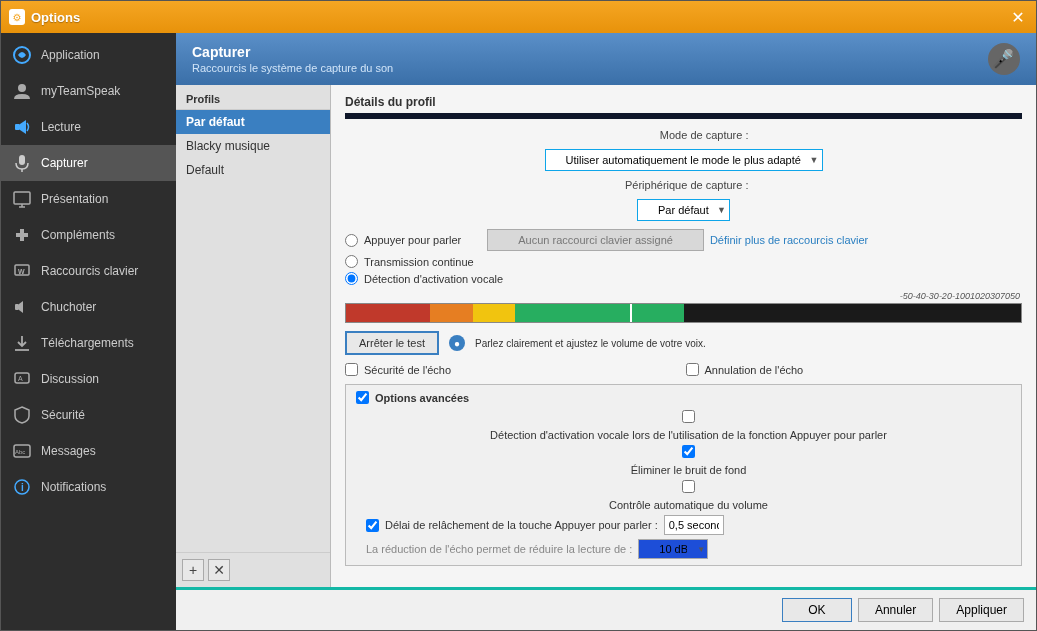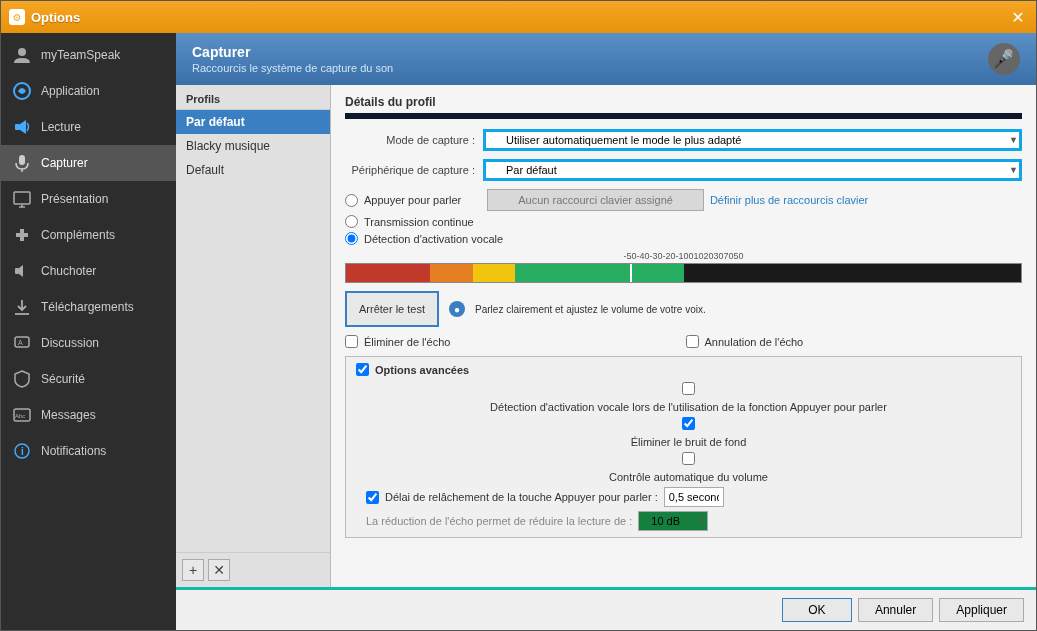--- a/index.html
+++ b/index.html
@@ -201,36 +201,37 @@
       color: #333;
       margin-bottom: 10px;
       padding-bottom: 4px;
       border-bottom: 6px solid #0f172a;
     }
     .form-row {
       display: flex;
       align-items: center;
       margin-bottom: 8px;
       gap: 8px;
+      flex-direction: column;
     }
     .form-label {
       width: 130px;
       font-size: 11px;
       color: #444;
       flex-shrink: 0;
       text-align: right;
     }
     .form-select-wrapper {
       flex: 1;
       position: relative;
     }
     .form-select-wrapper select {
       width: 100%;
       height: 22px;
-      border: 3px solid #0ea5e9;
+      border: 1px solid #0ea5e9;
       background: #fff;
       font-size: 11px;
       padding: 2px 20px;
       appearance: none;
       cursor: pointer;
     }
     .form-select-wrapper::after {
       content: '▼';
       position: absolute;
       right: 4px;
@@ -274,23 +275,24 @@
       height: 22px;
     }
     .shortcut-link {
       font-size: 11px;
       color: #2a7fc1;
       cursor: pointer;
       text-decoration: none;
     }
     .level-scale {
       display: flex;
-      justify-content: center;
+      justify-content: flex-end;
       margin-bottom: 2px;
       padding: 0 2px;
+      font-style: italic;
     }
     .level-scale span {
       font-size: 9px;
       color: #555;
     }
     .meter-outer {
       border: 1px solid #888;
       background: #1a1a1a;
       height: 20px;
       position: relative;
@@ -319,21 +321,21 @@
       gap: 10px;
       margin: 8px 0;
     }
     .test-btn {
       background: #e8e8e8;
       border: 2px solid #3a7fc1;
       padding: 3px 12px;
       font-size: 11px;
       color: #333;
       cursor: pointer;
-      height: 36px;
+      height: 24px;
     }
     .test-icon {
       width: 16px;
       height: 16px;
       background: #3a7fc1;
       border-radius: 50%;
       display: flex;
       align-items: center;
       justify-content: center;
       color: #fff;
@@ -422,26 +424,26 @@
     .reduction-label {
       font-size: 11px;
       color: #888;
     }
     .reduction-select-wrap {
       position: relative;
       display: inline-block;
     }
     .reduction-select-wrap select {
       border: 1px solid #aaa;
-      background: #15803d;
+      background: #1d4ed8;
       width: 70px;
       height: 20px;
       font-size: 11px;
       appearance: none;
-      padding: 0 12px;
+      padding: 0 20px;
     }
     .reduction-select-wrap::after {
       content: '▼';
       position: absolute;
       right: 3px;
       top: 50%;
       transform: translateY(-50%);
       font-size: 8px;
       color: #555;
       pointer-events: none;
@@ -482,34 +484,34 @@
     </div>
     <button class="title-bar-close">✕</button>
   </div>
 
   <div class="window-body">
 
     <div class="sidebar">
       <div class="sidebar-item">
         <div class="sidebar-item-icon">
           <svg class="svg-icon" viewBox="0 0 20 20">
+              <circle cx="10" cy="10" r="8" fill="none" stroke="#4af" stroke-width="2"></circle>
+              <path d="M6 10 Q10 4 14 10 Q10 16 6 10Z" fill="#4af"></path>
+            </svg>
+        </div>
+        <span class="sidebar-item-label">Application</span>
+      </div>
+      <div class="sidebar-item">
+        <div class="sidebar-item-icon">
+          <svg class="svg-icon" viewBox="0 0 20 20">
               <circle cx="10" cy="7" r="4" fill="#aaa"></circle>
               <path d="M2 18 Q2 13 10 13 Q18 13 18 18" fill="#aaa"></path>
             </svg>
         </div>
         <span class="sidebar-item-label">myTeamSpeak</span>
-      </div>
-      <div class="sidebar-item">
-        <div class="sidebar-item-icon">
-          <svg class="svg-icon" viewBox="0 0 20 20">
-              <circle cx="10" cy="10" r="8" fill="none" stroke="#4af" stroke-width="2"></circle>
-              <path d="M6 10 Q10 4 14 10 Q10 16 6 10Z" fill="#4af"></path>
-            </svg>
-        </div>
-        <span class="sidebar-item-label">Application</span>
       </div>
       <div class="sidebar-item">
         <div class="sidebar-item-icon">
           <svg class="svg-icon" viewBox="0 0 20 20">
               <rect x="3" y="7" width="5" height="6" fill="#4af" rx="1"></rect>
               <path d="M8 7 L14 3 L14 17 L8 13Z" fill="#4af"></path>
               <path d="M15 6 Q18 10 15 14" stroke="#4af" stroke-width="1.5" fill="none"></path>
             </svg>
         </div>
         <span class="sidebar-item-label">Lecture</span>
@@ -534,20 +536,31 @@
         </div>
         <span class="sidebar-item-label">Présentation</span>
       </div>
       <div class="sidebar-item">
         <div class="sidebar-item-icon">
           <svg class="svg-icon" viewBox="0 0 20 20">
               <path d="M8 4 L8 8 L4 8 L4 12 L8 12 L8 16 L12 16 L12 12 L16 12 L16 8 L12 8 L12 4Z" fill="#aaa"></path>
             </svg>
         </div>
         <span class="sidebar-item-label">Compléments</span>
+      </div>
+      <div class="sidebar-item">
+        <div class="sidebar-item-icon">
+          <rect width="20" height="20" fill="none">
+          <svg class="svg-icon" viewBox="0 0 20 20">
+                <rect x="3" y="5" width="14" height="10" rx="1" fill="none" stroke="#aaa" stroke-width="1.5"></rect>
+                <text x="6" y="14" font-size="7" fill="#aaa" font-weight="bold">W</text>
+              </svg>
+        </rect>
+          </div>
+        <span class="sidebar-item-label">Raccourcis clavier</span>
       </div>
       <div class="sidebar-item">
         <div class="sidebar-item-icon">
           <svg class="svg-icon" viewBox="0 0 20 20">
               <rect x="3" y="7" width="4" height="6" fill="#aaa" rx="1"></rect>
               <path d="M7 7 L11 4 L11 16 L7 13Z" fill="#aaa"></path>
             </svg>
         </div>
         <span class="sidebar-item-label">Chuchoter</span>
       </div>
@@ -686,21 +699,21 @@
 
           <div class="test-row">
             <button class="test-btn">Arrêter le test</button>
             <div class="test-icon">●</div>
             <span class="test-text">Parlez clairement et ajustez le volume de votre voix.</span>
           </div>
 
           <div class="checkbox-grid">
             <div class="checkbox-row">
               <input type="checkbox" id="echo-red" style="">
-              <label for="echo-red">Éliminer de l'écho</label>
+              <label for="echo-red">Sécurité de l'écho</label>
             </div>
             <div class="checkbox-row">
               <input type="checkbox" id="echo-can" style="">
               <label for="echo-can">Annulation de l'écho</label>
             </div>
           </div>
 
           <div class="advanced-section">
             <div class="advanced-title">
               <input type="checkbox" id="adv" checked="" style="">

